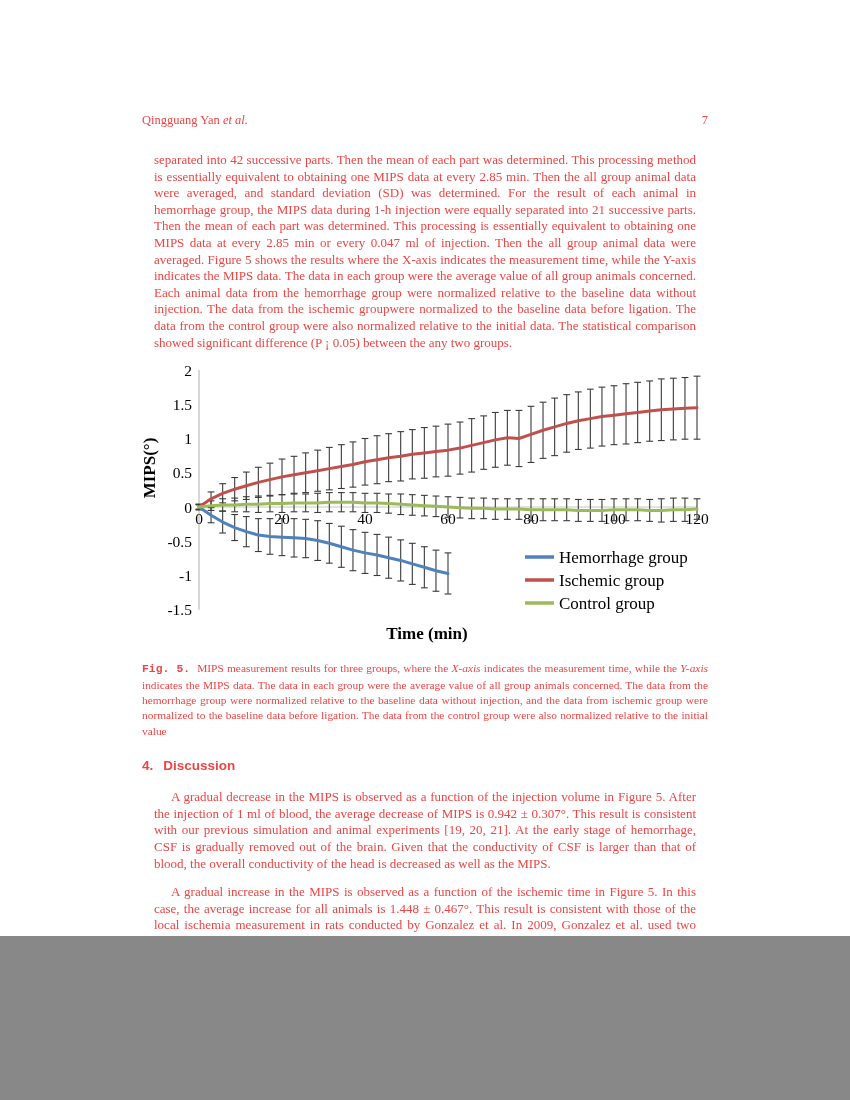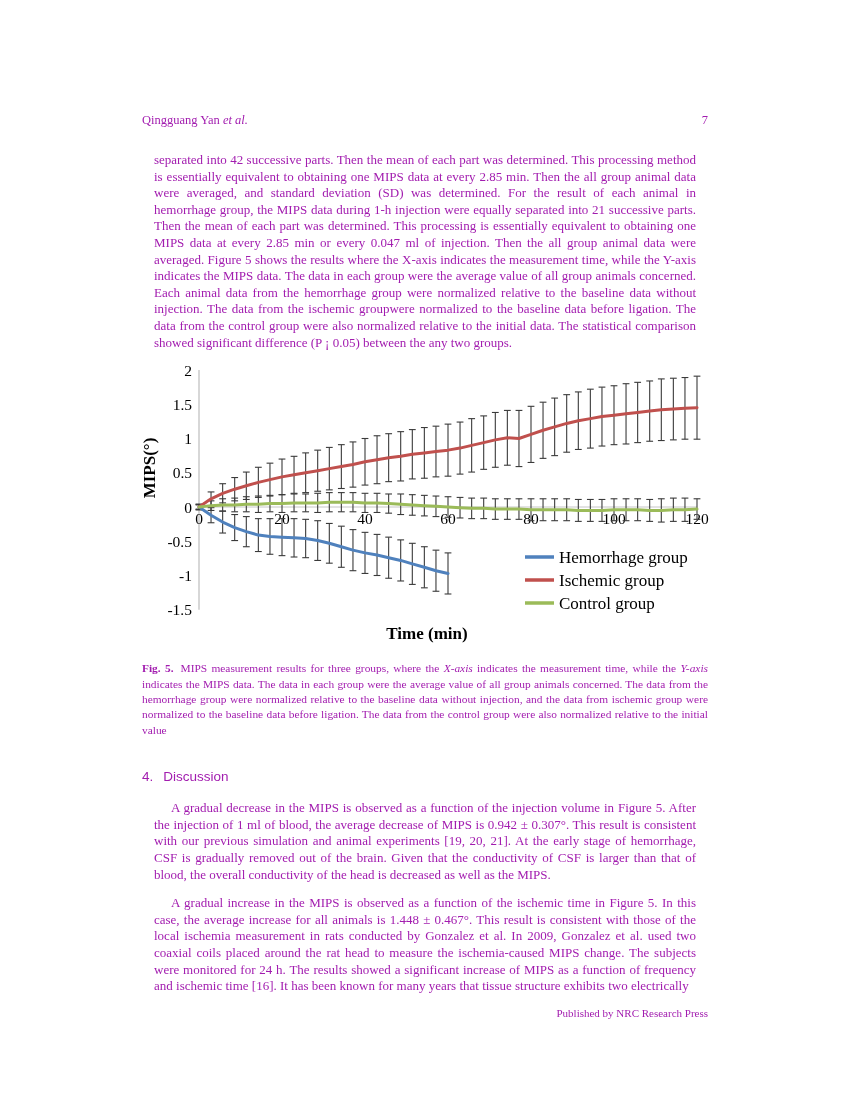--- a/index.html
+++ b/index.html
@@ -1,32 +1,32 @@
 <!DOCTYPE html>
 <html><head>
 <meta charset="utf-8">
 <style>
   html,body{margin:0;padding:0;background:#888;}
   *{box-sizing:border-box;}
   .page{
-    width:850px;height:1100px;background:#ffffff;margin:0 auto;position:relative;
-    font-family:"Liberation Serif","DejaVu Serif",serif;color:#a21caf;
+    width:850px;height:936px;background:#ffffff;margin:0 auto;position:relative;
+    font-family:"Liberation Serif","DejaVu Serif",serif;color:#ef4444;
     padding:113px 142px 0 142px;
   }
   .hdr{display:flex;justify-content:space-between;font-size:12.5px;line-height:15px;}
   .body{font-size:13px;line-height:16.6px;text-align:justify;margin:12px;}
   .p1{margin-top:24px;}
   .ind{text-indent:17px;}
   figure{margin:12px 0 0 0;padding:0;}
   figure svg{display:block;}
   figcaption{font-size:11.4px;line-height:15.4px;text-align:justify;margin-top:6px;}
-  figcaption b{margin-right:7px;}
+  figcaption b{margin-right:7px;font-family:Liberation Mono, monospace;}
   h2{
     font-family:"Liberation Sans","DejaVu Sans",sans-serif;
-    font-size:13.5px;font-weight:normal;margin:30px 0 15px 0;line-height:17px;
+    font-size:13.5px;font-weight:bold;margin:18px 0 15px 0;line-height:17px;
   }
   h2 .num{margin-right:10px;}
   .pagefoot{font-size:11px;text-align:right;margin-top:10px;}
 </style>
 </head>
 <body>
 
 <div class="page">
 
   <div class="hdr">

